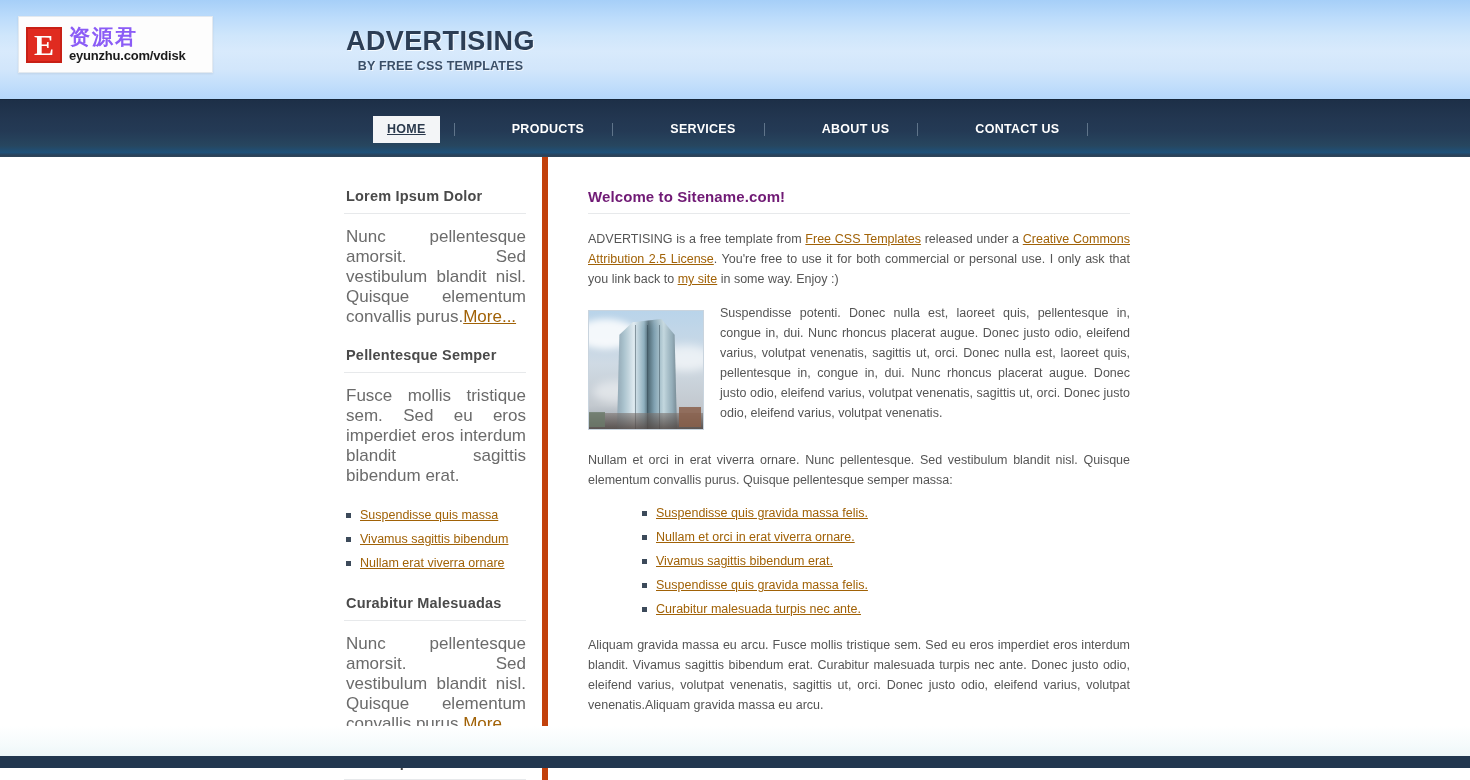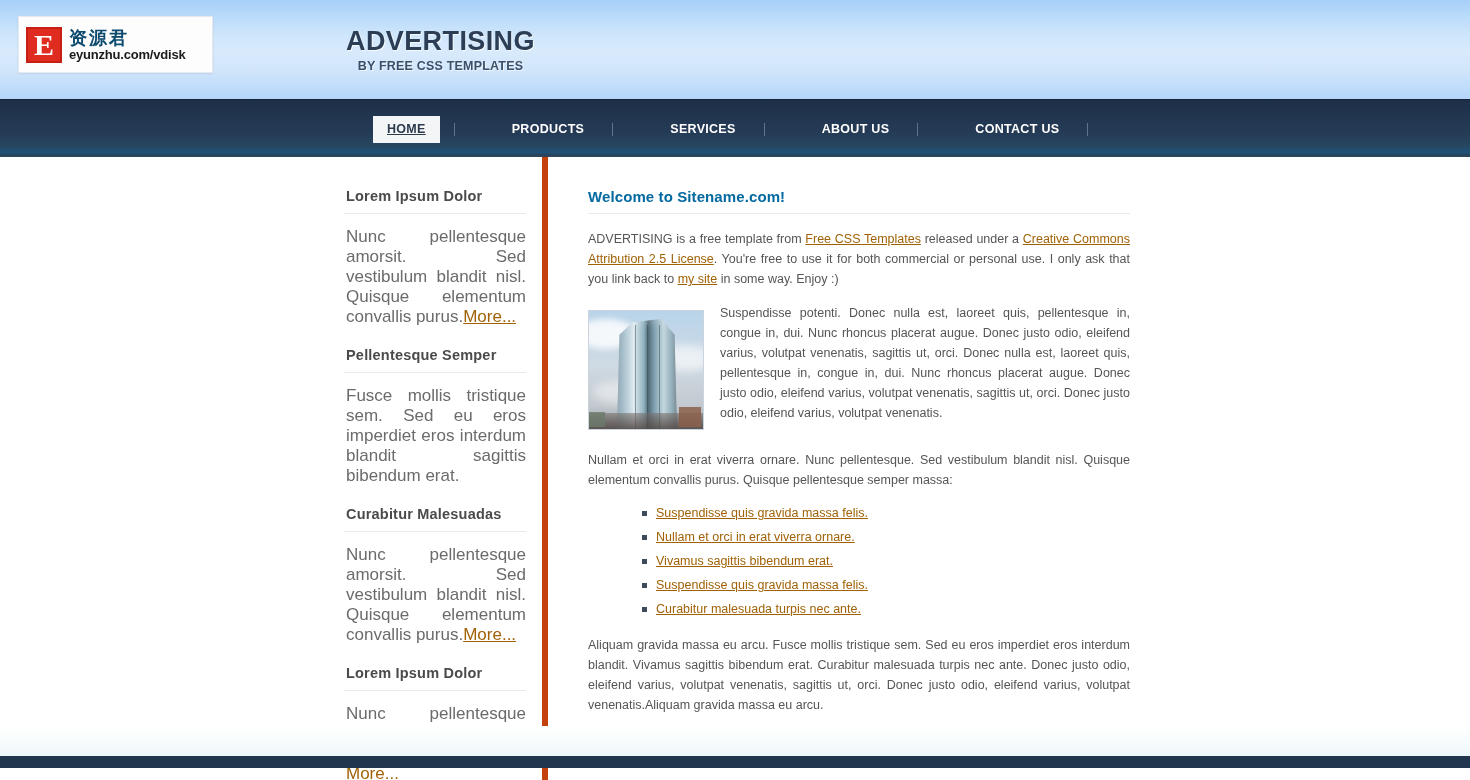--- a/index.html
+++ b/index.html
@@ -46,23 +46,23 @@
     font-family: "Liberation Serif", serif;
     font-weight: bold;
     font-size: 30px;
     line-height: 32px;
     text-align: center;
     flex: 0 0 auto;
   }
   #logo-text { margin-left: 7px; line-height: 1; }
   #logo-cn {
     font-family: "DejaVu Sans", sans-serif;
-    font-size: 18px;
-    font-weight: bold;
-    color: #0c4a6e;
+    font-size: 21px;
+    font-weight: bold;
+    color: #8b5cf6;
     letter-spacing: 2px;
     display: block;
   }
   #logo-url {
     font-size: 13px;
     font-weight: bold;
     color: #1b1b1b;
     display: block;
     margin-top: 1px;
     letter-spacing: -0.2px;
@@ -200,21 +200,21 @@
   a { color: #a16207; text-decoration: underline; }
 
   
   #main {
     flex: 1 1 auto;
     padding: 31px 0 0 40px;
   }
   #main-h {
     font-size: 15px;
     font-weight: bold;
-    color: #0369a1;
+    color: #701a75;
     margin: 0 0 8px 0;
     letter-spacing: 0.1px;
   }
   #main-rule {
     height: 1px;
     background: #e7e9eb;
     margin-bottom: 15px;
   }
   .main-p {
     font-size: 12.5px;
@@ -374,20 +374,25 @@
       <div class="side-block">
         <h2 class="side-h">Lorem Ipsum Dolor</h2>
         <div class="side-rule"></div>
         <p class="side-p"><span>Nunc pellentesque amorsit. Sed vestibulum blandit nisl. Quisque elementum convallis purus.</span><a href="#">More...</a></p>
       </div>
 
       <div class="side-block">
         <h2 class="side-h">Pellentesque Semper</h2>
         <div class="side-rule"></div>
         <p class="side-p">Fusce mollis tristique sem. Sed eu eros imperdiet eros interdum blandit sagittis bibendum erat.</p>
+        <ul class="side-ul">
+          <li><a href="#">Suspendisse quis massa</a></li>
+          <li><a href="#">Vivamus sagittis bibendum</a></li>
+          <li><a href="#">Nullam erat viverra ornare</a></li>
+        </ul>
       </div>
 
       <div class="side-block">
         <h2 class="side-h">Curabitur Malesuadas</h2>
         <div class="side-rule"></div>
         <p class="side-p"><span>Nunc pellentesque amorsit. Sed vestibulum blandit nisl. Quisque elementum convallis purus.</span><a href="#">More...</a></p>
       </div>
 
       <div class="side-block">
         <h2 class="side-h">Lorem Ipsum Dolor</h2>

